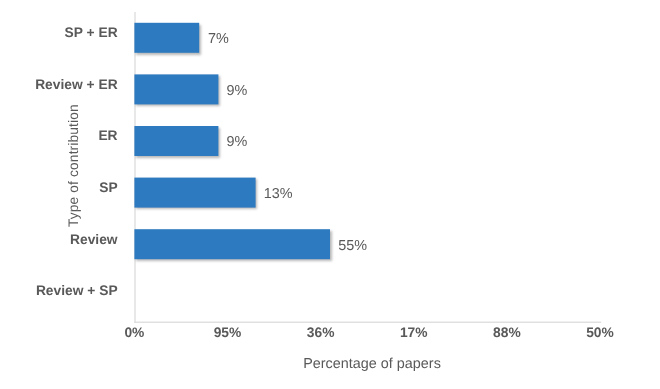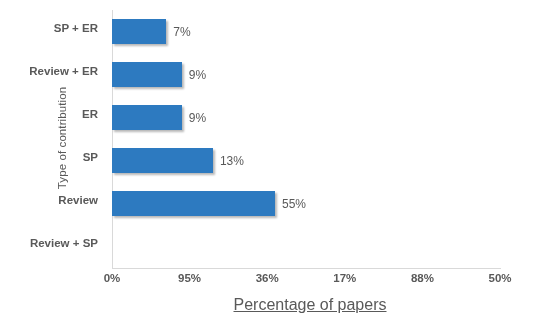--- a/index.html
+++ b/index.html
@@ -35,23 +35,22 @@
     letter-spacing: 0.1px;
   }
 
   
   #x-axis-title {
     position: absolute;
     left: 110px;
     width: 400px;
     top: 296px;
     text-align: center;
-    font-size: 16px;
-    color: #595959;
-    text-decoration: underline;
+    font-size: 12px;
+    color: #595959;
   }
 
   
   #plot {
     position: absolute;
     left: 112px;
     top: 10px;
     width: 388px;
     height: 258px;
   }

